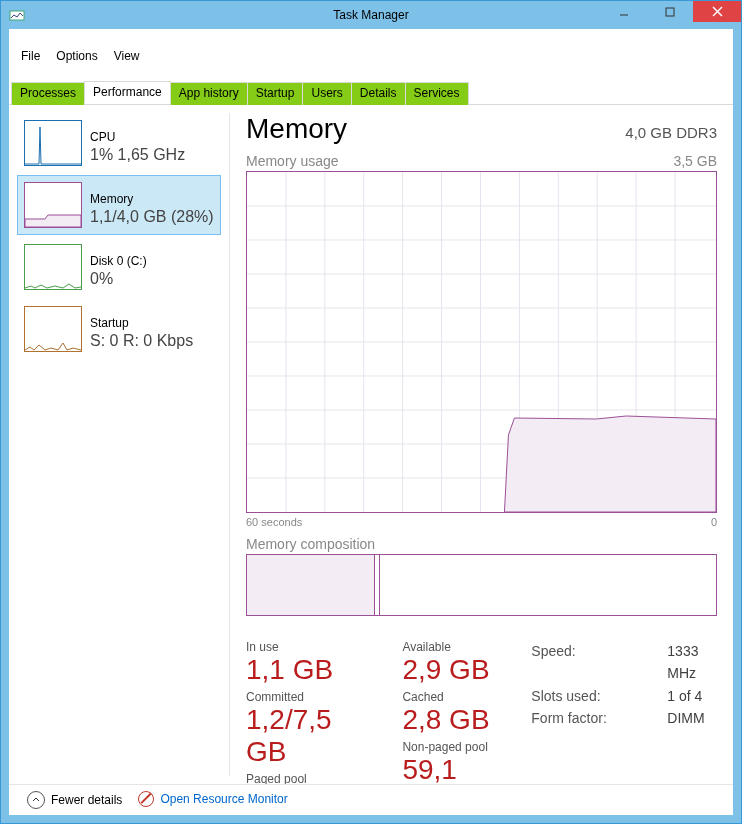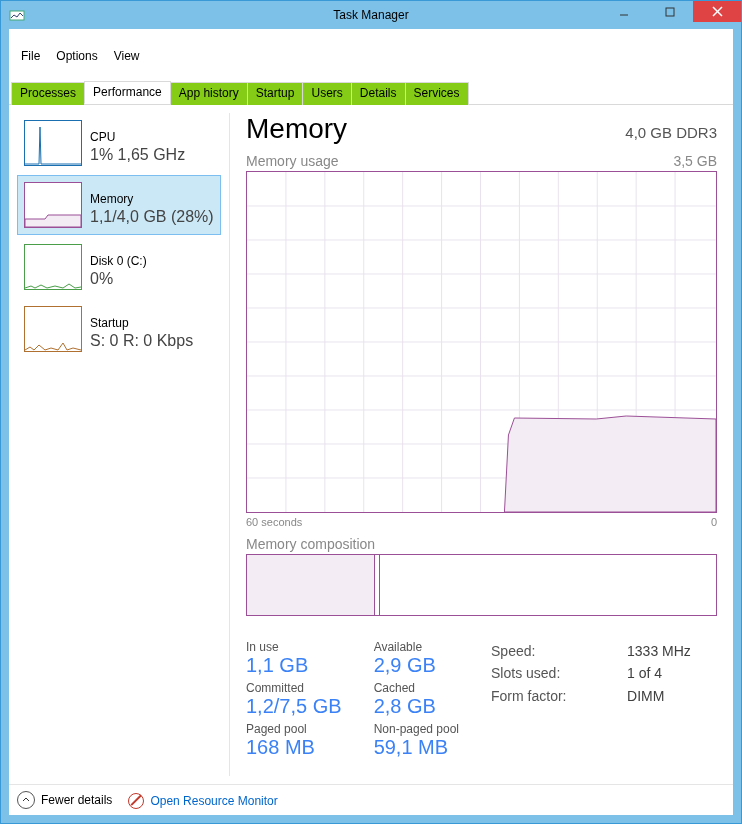--- a/index.html
+++ b/index.html
@@ -37,26 +37,26 @@
 .axislabel{color:#888;font-size:11px;display:flex;justify-content:space-between;margin-top:3px}
 .miniblock{margin-top:0}
 .compbar{height:60px;border:1px solid #9b4f96;display:flex;margin-top:2px}
 .compbar .seg{height:100%;border-right:1px solid #9b4f96}
 .compbar .seg.used{background:#f3ecf5;width:27%}
 .compbar .seg.standby{background:#fff;width:1%}
 .compbar .seg.free{background:#fff;flex:1;border-right:none}
 .stats{display:flex;margin-top:24px;gap:32px}
 .statcol{display:flex;flex-direction:column;gap:4px}
 .stat .lbl{font-size:12px;color:#555}
-.stat .val{font-size:20px;color:#3b82f6}
+.stat .val{font-size:28px;color:#b91c1c}
 .kvcol{font-size:14px;color:#555}
 .kvcol .kv{display:flex;gap:18px;line-height:1.6}
 .kvcol .kv .k{min-width:118px}
 .kvcol .kv .v{color:#404040}
-.footer{border-top:1px solid #e5e5e5;display:flex;align-items:flex-end;padding:6px 8px;gap:16px;font-size:12px}
+.footer{border-top:1px solid #e5e5e5;display:flex;align-items:flex-start;padding:6px 18px;gap:16px;font-size:12px}
 .footer a{color:#0066cc;text-decoration:none}
 .footerbtn{display:flex;align-items:center;gap:6px;cursor:default}
 .circ{width:16px;height:16px;border:1px solid #555;border-radius:50%;display:inline-flex;align-items:center;justify-content:center;font-size:10px}
 .noicon{width:14px;height:14px;border:1.5px solid #c0392b;border-radius:50%;position:relative;display:inline-block}
 .noicon::after{content:"";position:absolute;width:1.5px;height:14px;background:#c0392b;left:50%;top:-1px;transform:translateX(-50%) rotate(45deg)}
 </style>
 </head>
 <body>
 
 <div class="window">

